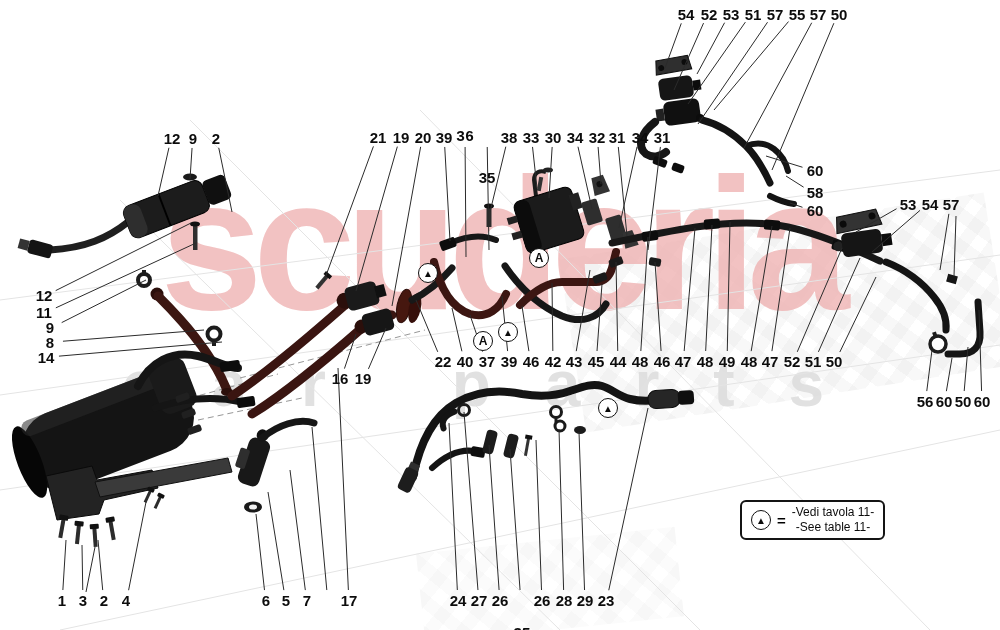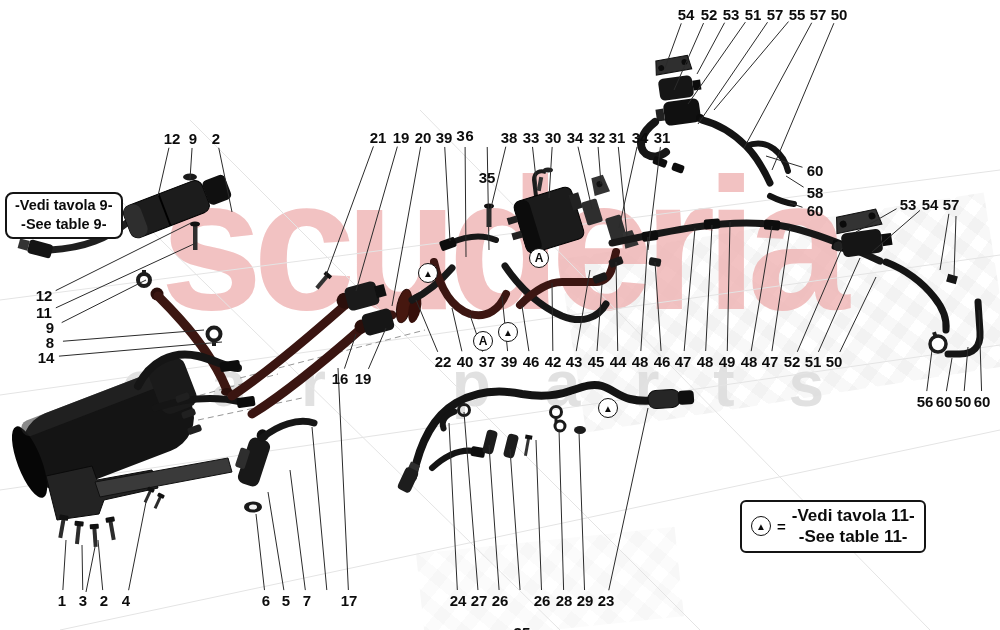--- a/index.html
+++ b/index.html
@@ -16,21 +16,21 @@
     font-weight:bold;font-size:64px;letter-spacing:54px;color:#dedede;opacity:.9;
     line-height:1;user-select:none;}
   svg{position:absolute;left:0;top:0;}
   .callout{position:absolute;transform:translate(-50%,-50%);font-weight:bold;
     font-size:15px;color:#0c0c0c;white-space:nowrap;line-height:1;}
   .refbox{position:absolute;border:2px solid #141414;border-radius:8px;background:#fff;
     padding:2px 8px 3px;font-weight:bold;font-size:14.5px;color:#0c0c0c;text-align:center;
     line-height:1.3;}
   #legend-box{position:absolute;border:2px solid #141414;border-radius:6px;background:#fff;
     padding:3px 9px;display:flex;align-items:center;gap:6px;}
-  #legend-box .txt{font-weight:bold;font-size:17px;color:#0c0c0c;line-height:1.25;text-align:center;}
+  #legend-box .txt{font-weight:normal;font-size:12px;color:#0c0c0c;line-height:1.25;text-align:center;}
   #legend-box .eq{font-weight:bold;font-size:15px;}
   .amarker{position:absolute;width:20px;height:20px;border:1.7px solid #101010;border-radius:50%;
     background:#fff;display:flex;align-items:center;justify-content:center;
     font-weight:bold;color:#0c0c0c;transform:translate(-50%,-50%);box-sizing:border-box;}
   .amarker.letter{font-size:12px;}
   .amarker.tri{font-size:10px;}
 </style>
 </head>
 <body>
 
@@ -406,24 +406,20 @@
         <line x1="520.0554829905616" y1="590.026428781454" x2="510" y2="449"></line>
         <line x1="541.5128424123418" y1="590.0070238429082" x2="536" y2="440"></line>
         <line x1="563.6200454299583" y1="590.0042720804418" x2="559" y2="429"></line>
         <line x1="584.5360101033386" y1="590.0063714565244" x2="579" y2="432"></line>
         <line x1="608.7780594244706" y1="590.2309998260374" x2="648" y2="408"></line>
         <line x1="956" y1="216" x2="954" y2="276"></line>
         <line x1="86" y1="592" x2="95" y2="547"></line>
       </g>
   </svg>
 
-  <div class="refbox" style="left:5px;top:192px;">
-    <div>-Vedi tavola 9-</div>
-    <div>-See table 9-</div>
-  </div>
 
   <div id="legend-box" style="left:740px;top:500px;">
     <div class="amarker tri" style="position:static;transform:none;">▲</div>
     <div class="eq">=</div>
     <div class="txt">
       <div>-Vedi tavola 11-</div>
       <div>-See table 11-</div>
     </div>
   </div>
 

